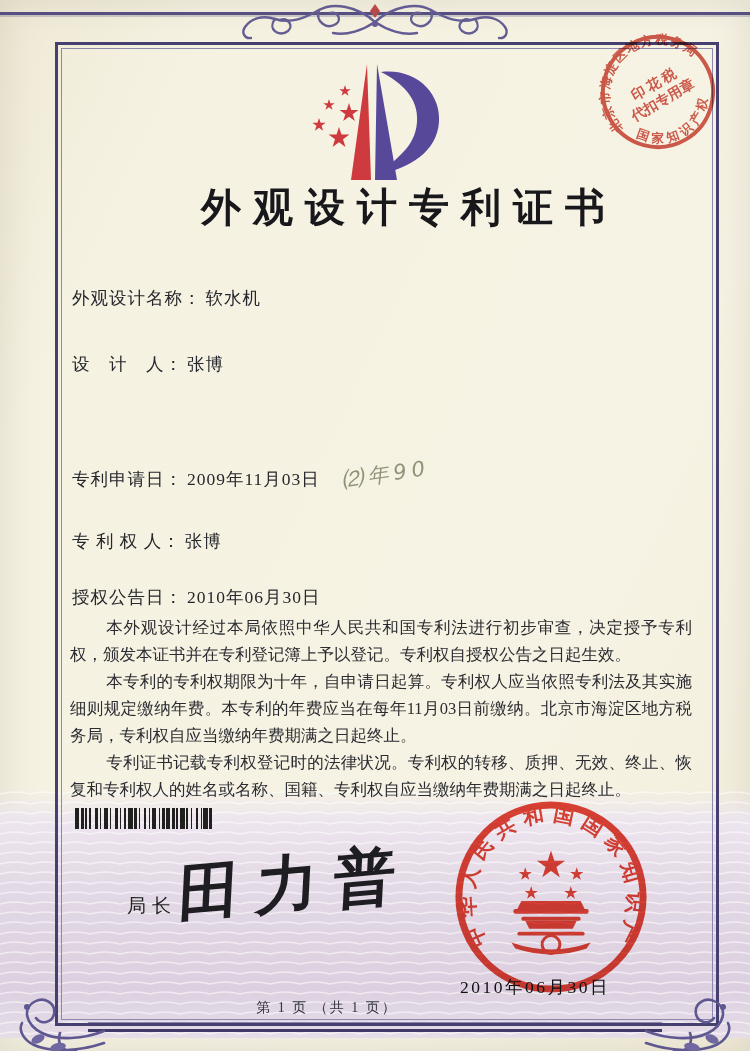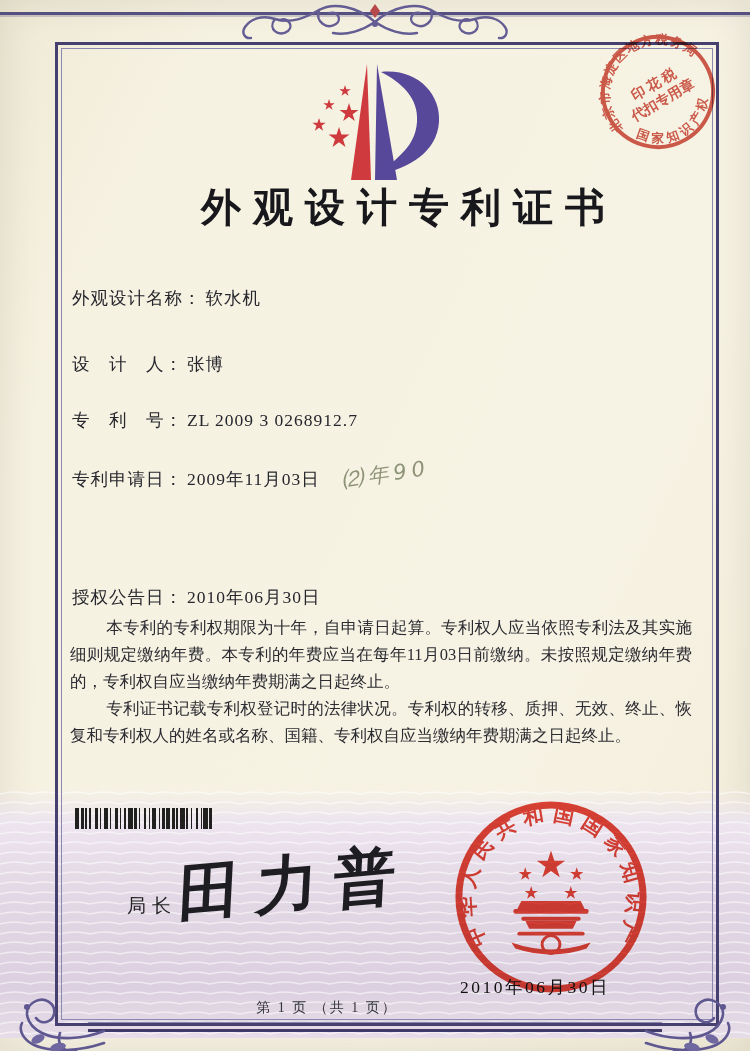--- a/index.html
+++ b/index.html
@@ -168,32 +168,33 @@
   </svg>
 
   <div class="abs title">外观设计专利证书</div>
 
   <div class="abs field f0">
     <span class="lbl">外观设计名称：</span><span class="val">软水机</span>
   </div>
   <div class="abs field f1">
     <span class="lbl">设　计　人：</span><span class="val">张博</span>
   </div>
-  <div class="abs field f2">
-    <span class="lbl">专　利　号：</span><span class="val">ZL 2009 3 0268912.7</span>
-  </div>
   <div class="abs field f3">
     <span class="lbl">专利申请日：</span><span class="val">2009年11月03日</span><span class="pencil">⑵年90</span>
   </div>
+  <div class="abs field f4">
+    <span class="lbl">专 利 权 人：</span><span class="val">张博</span>
+  </div>
   <div class="abs field f5">
     <span class="lbl">授权公告日：</span><span class="val">2010年06月30日</span>
   </div>
 
   <div class="abs bodytext">
-    <p>本专利的专利权期限为十年，自申请日起算。专利权人应当依照专利法及其实施细则规定缴纳年费。本专利的年费应当在每年11月03日前缴纳。未按照规定缴纳年费的，专利权自应当缴纳年费期满之日起终止。</p>
+    <p>本外观设计经过本局依照中华人民共和国专利法进行初步审查，决定授予专利权，颁发本证书并在专利登记簿上予以登记。专利权自授权公告之日起生效。</p>
+    <p>本专利的专利权期限为十年，自申请日起算。专利权人应当依照专利法及其实施细则规定缴纳年费。本专利的年费应当在每年11月03日前缴纳。北京市海淀区地方税务局，专利权自应当缴纳年费期满之日起终止。</p>
     <p>专利证书记载专利权登记时的法律状况。专利权的转移、质押、无效、终止、恢复和专利权人的姓名或名称、国籍、专利权自应当缴纳年费期满之日起终止。</p>
   </div>
 
   <div class="abs barcode" id="barcode"><i style="width:4.35px;background:#20201f"></i><i style="width:1.45px;background:transparent"></i><i style="width:2.9px;background:#20201f"></i><i style="width:1.45px;background:transparent"></i><i style="width:1.45px;background:#20201f"></i><i style="width:2.9px;background:transparent"></i><i style="width:1.45px;background:#20201f"></i><i style="width:4.35px;background:transparent"></i><i style="width:2.9px;background:#20201f"></i><i style="width:1.45px;background:transparent"></i><i style="width:1.45px;background:#20201f"></i><i style="width:2.9px;background:transparent"></i><i style="width:4.35px;background:#20201f"></i><i style="width:1.45px;background:transparent"></i><i style="width:1.45px;background:#20201f"></i><i style="width:4.35px;background:transparent"></i><i style="width:2.9px;background:#20201f"></i><i style="width:1.45px;background:transparent"></i><i style="width:1.45px;background:#20201f"></i><i style="width:2.9px;background:transparent"></i><i style="width:1.45px;background:#20201f"></i><i style="width:2.9px;background:transparent"></i><i style="width:4.35px;background:#20201f"></i><i style="width:1.45px;background:transparent"></i><i style="width:2.9px;background:#20201f"></i><i style="width:1.45px;background:transparent"></i><i style="width:1.45px;background:#20201f"></i><i style="width:4.35px;background:transparent"></i><i style="width:1.45px;background:#20201f"></i><i style="width:2.9px;background:transparent"></i><i style="width:1.45px;background:#20201f"></i><i style="width:1.45px;background:transparent"></i><i style="width:4.35px;background:#20201f"></i><i style="width:2.9px;background:transparent"></i><i style="width:1.45px;background:#20201f"></i><i style="width:1.45px;background:transparent"></i><i style="width:2.9px;background:#20201f"></i><i style="width:1.45px;background:transparent"></i><i style="width:4.35px;background:#20201f"></i><i style="width:1.45px;background:transparent"></i><i style="width:2.9px;background:#20201f"></i><i style="width:1.45px;background:transparent"></i><i style="width:1.45px;background:#20201f"></i><i style="width:2.9px;background:transparent"></i><i style="width:4.35px;background:#20201f"></i><i style="width:1.45px;background:transparent"></i><i style="width:1.45px;background:#20201f"></i><i style="width:2.9px;background:transparent"></i><i style="width:1.45px;background:#20201f"></i><i style="width:4.35px;background:transparent"></i><i style="width:1.45px;background:#20201f"></i><i style="width:2.9px;background:transparent"></i><i style="width:1.45px;background:#20201f"></i><i style="width:1.45px;background:transparent"></i><i style="width:4.35px;background:#20201f"></i><i style="width:1.45px;background:transparent"></i><i style="width:2.9px;background:#20201f"></i><i style="width:1.45px;background:transparent"></i></div>
 
   <div class="abs sig-title">局长</div>
   <div class="abs sig-name">田力普</div>
 
   <svg class="abs seal" width="198" height="198" viewBox="0 0 200 200">
     <defs>

